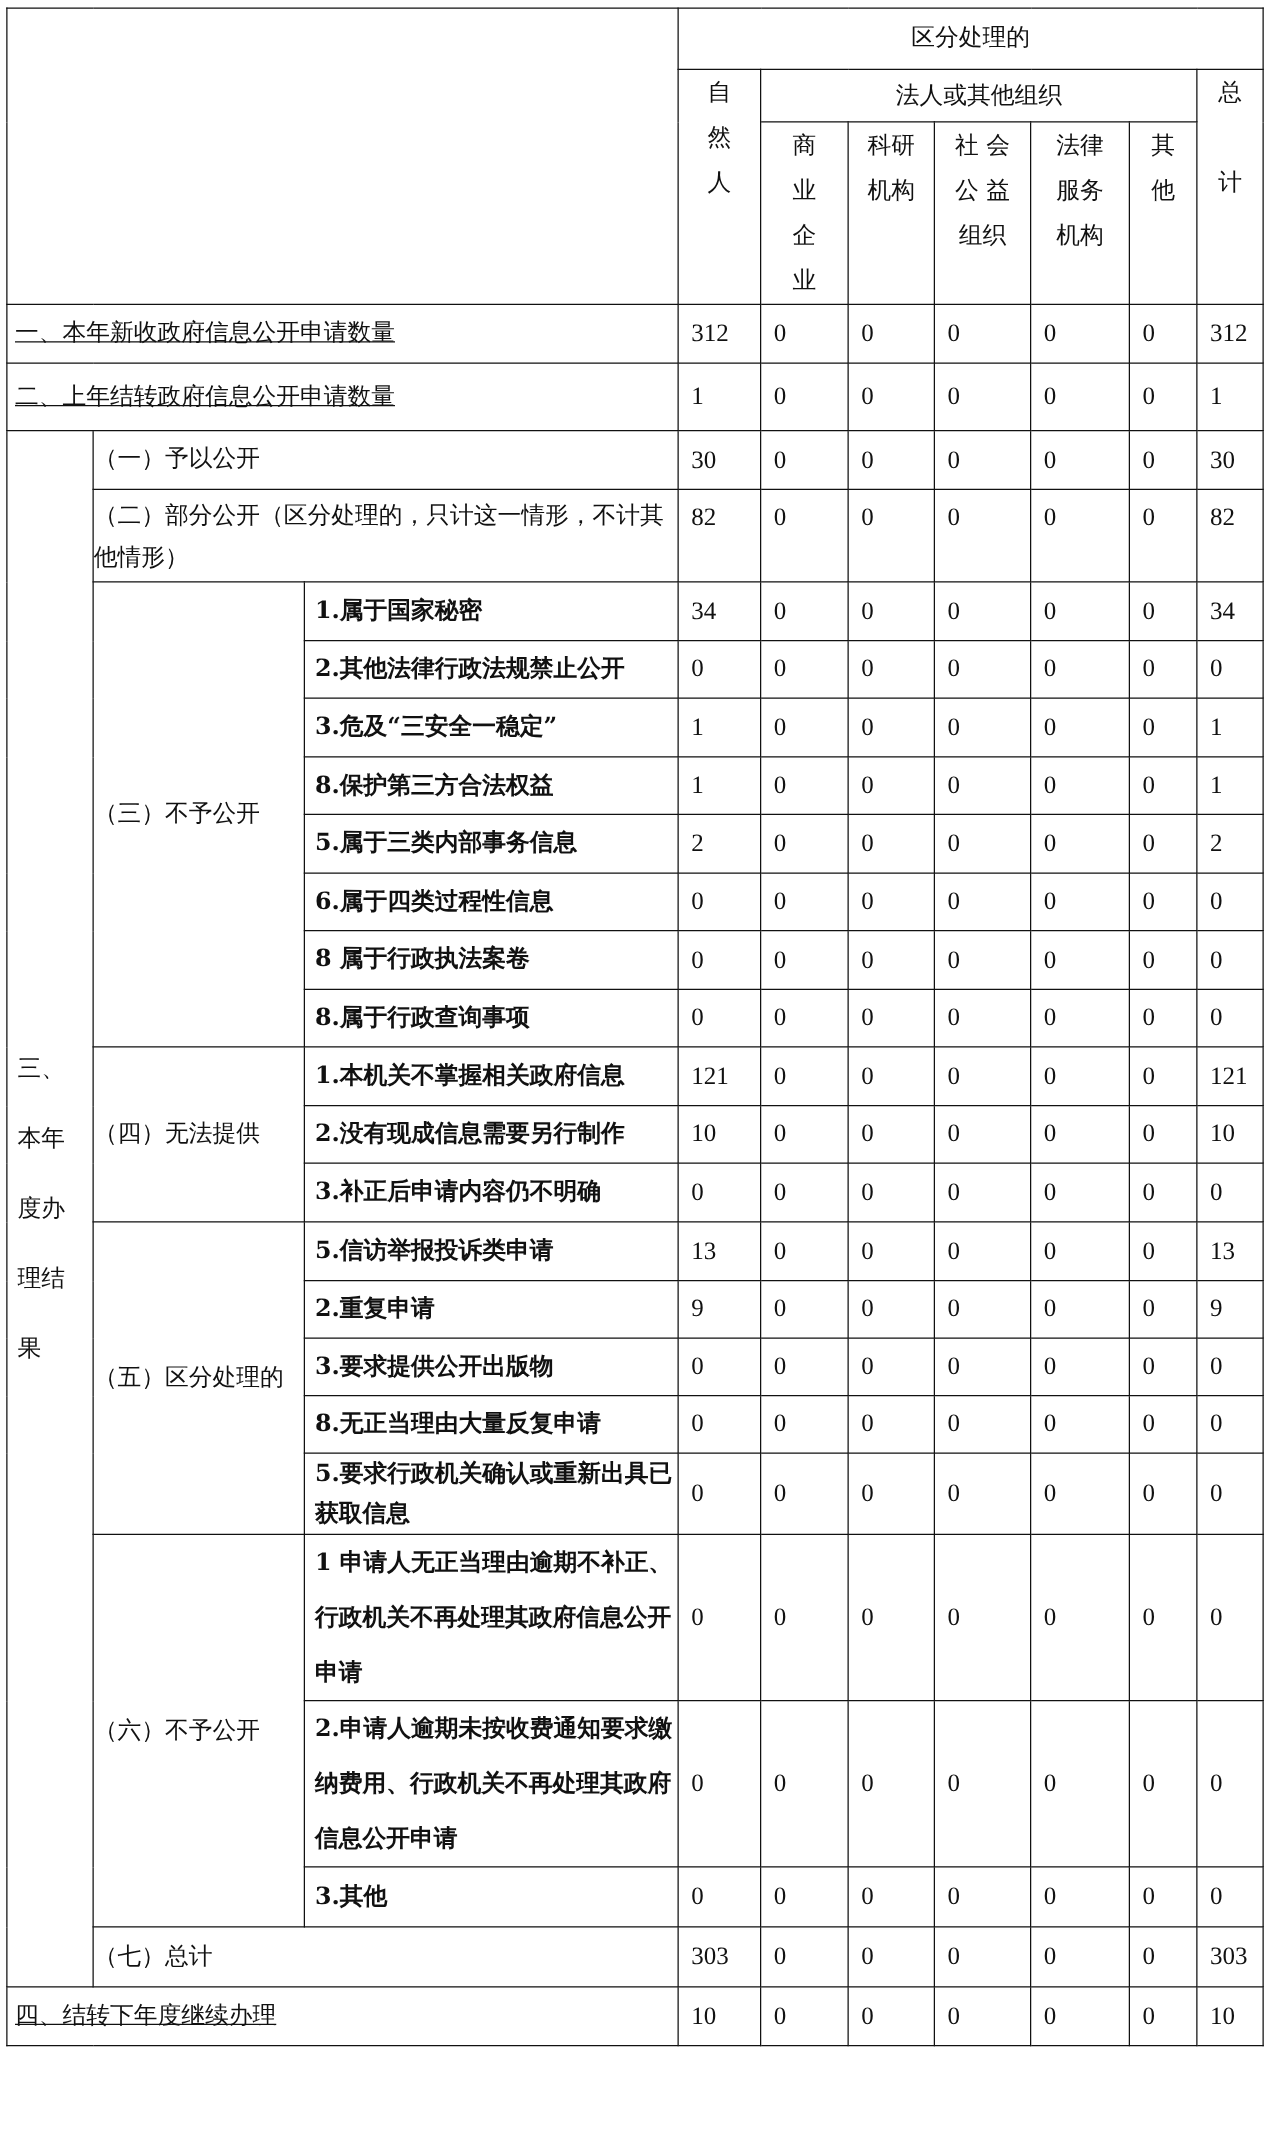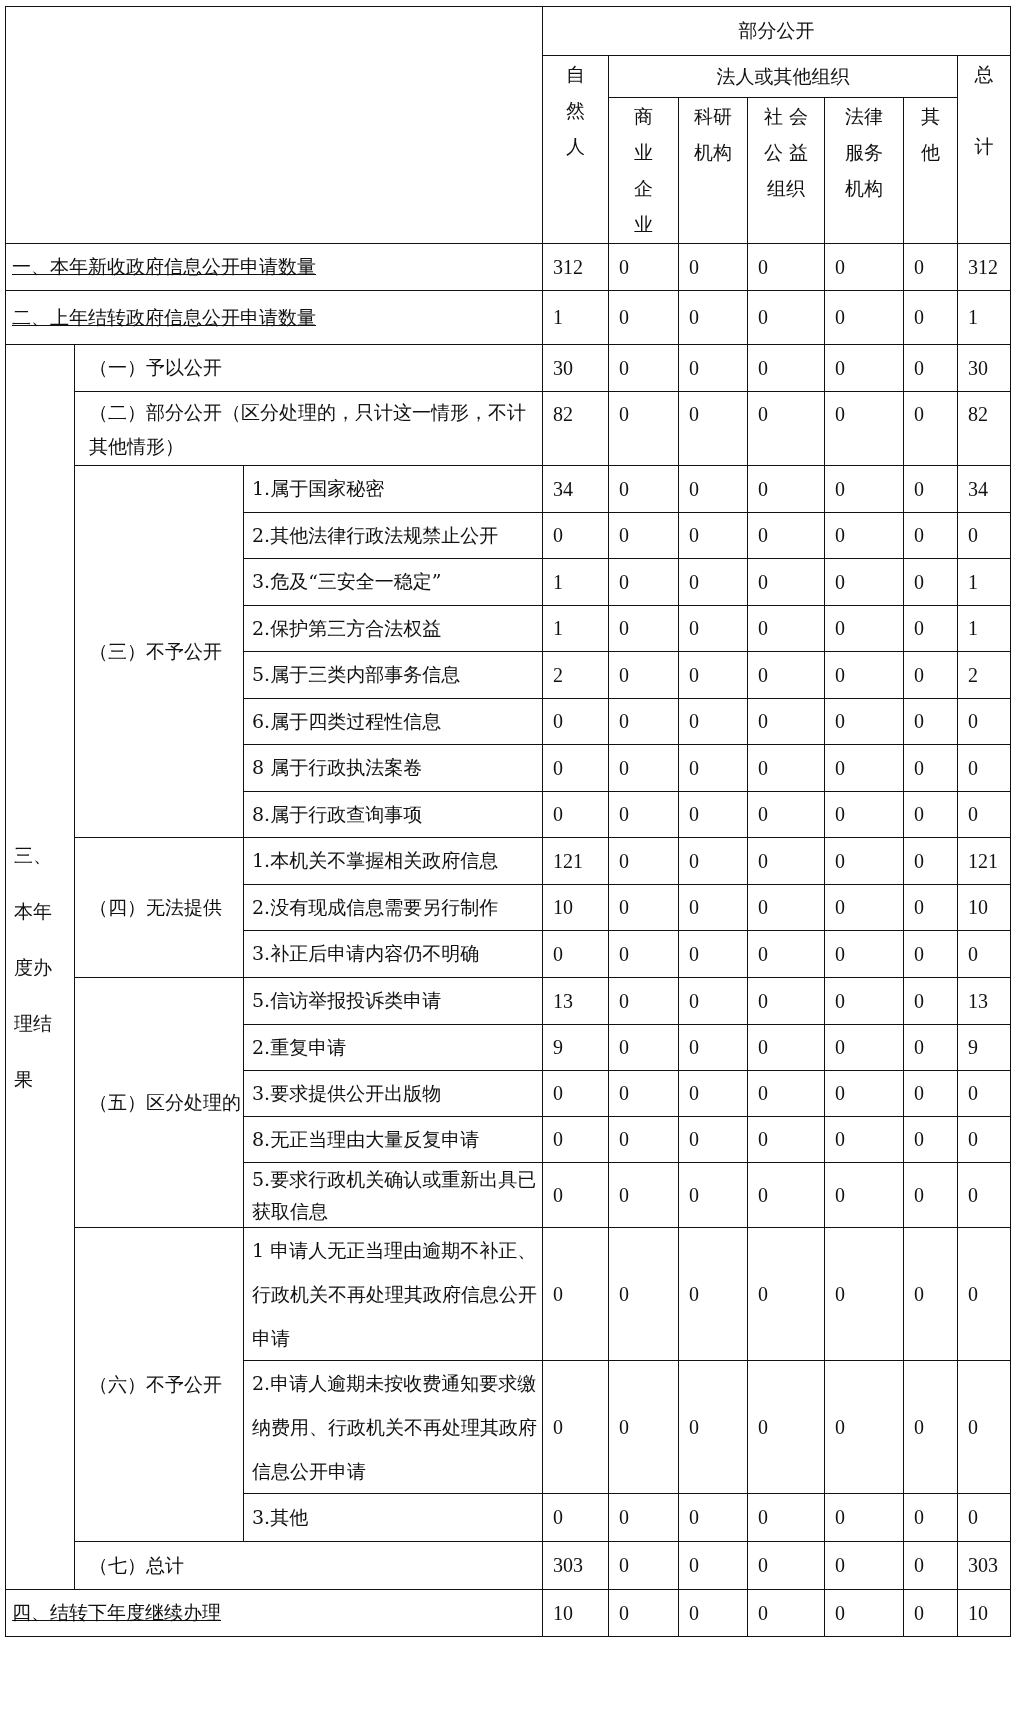--- a/index.html
+++ b/index.html
@@ -1,22 +1,22 @@
 <!DOCTYPE html>
 <html><head>
 <meta charset="utf-8">
 <style>
   html, body { margin:0; padding:0; background:#ffffff; }
   body { width:1015px; height:1720px; position:relative; font-family:"DejaVu Serif","Liberation Serif",serif; color:#111; }
   table { position:absolute; left:5px; top:6px; border-collapse:collapse; table-layout:fixed; width:1005px; }
   td { border:1.5px solid #111; padding:0; font-size:19px; line-height:1.25; vertical-align:middle; }
   .num { padding-left:10px; font-family:"Liberation Serif","DejaVu Serif",serif; font-size:20px; }
   .lbl { padding-left:6px;text-decoration:underline; }
-  .lbl2 { padding-left:14px; }
-  .lbl3 { padding-left:8px; }
+  .lbl2 { }
+  .lbl3 { padding-left:8px;font-weight:bold; }
   .vhead { text-align:center; vertical-align:top; padding-top:30px; line-height:36px; }
   .center { text-align:center; }
   .sideways { padding-left:8px; line-height:56px; }
 </style>
 </head>
 <body>
 
 <table>
   <colgroup>
     <col style="width:69px">
@@ -26,21 +26,21 @@
       <col style="width:70px">
       <col style="width:69px">
       <col style="width:77px">
       <col style="width:79px">
       <col style="width:54px">
       <col style="width:53px">
   </colgroup>
   <tbody id="tbody">
     <tr style="height:49px">
       <td colspan="3" rowspan="3"></td>
-      <td colspan="7" class="center">部分公开</td>
+      <td colspan="7" class="center">区分处理的</td>
     </tr>
     <tr style="height:42px">
       <td rowspan="2" class="vhead" style="white-space:pre-line;padding-top:0">自
 然
 人</td>
       <td colspan="5" class="center">法人或其他组织</td>
       <td rowspan="2" class="vhead" style="white-space:pre-line;padding-top:0">总
 
 计</td>
     </tr>
@@ -130,21 +130,21 @@
         <td class="lbl3">3.危及“三安全一稳定”</td>
         <td class="num">1</td>
         <td class="num">0</td>
         <td class="num">0</td>
         <td class="num">0</td>
         <td class="num">0</td>
         <td class="num">0</td>
         <td class="num">1</td>
       </tr>
       <tr style="height:46px">
-        <td class="lbl3">2.保护第三方合法权益</td>
+        <td class="lbl3">8.保护第三方合法权益</td>
         <td class="num">1</td>
         <td class="num">0</td>
         <td class="num">0</td>
         <td class="num">0</td>
         <td class="num">0</td>
         <td class="num">0</td>
         <td class="num">1</td>
       </tr>
       <tr style="height:47px">
         <td class="lbl3">5.属于三类内部事务信息</td>

